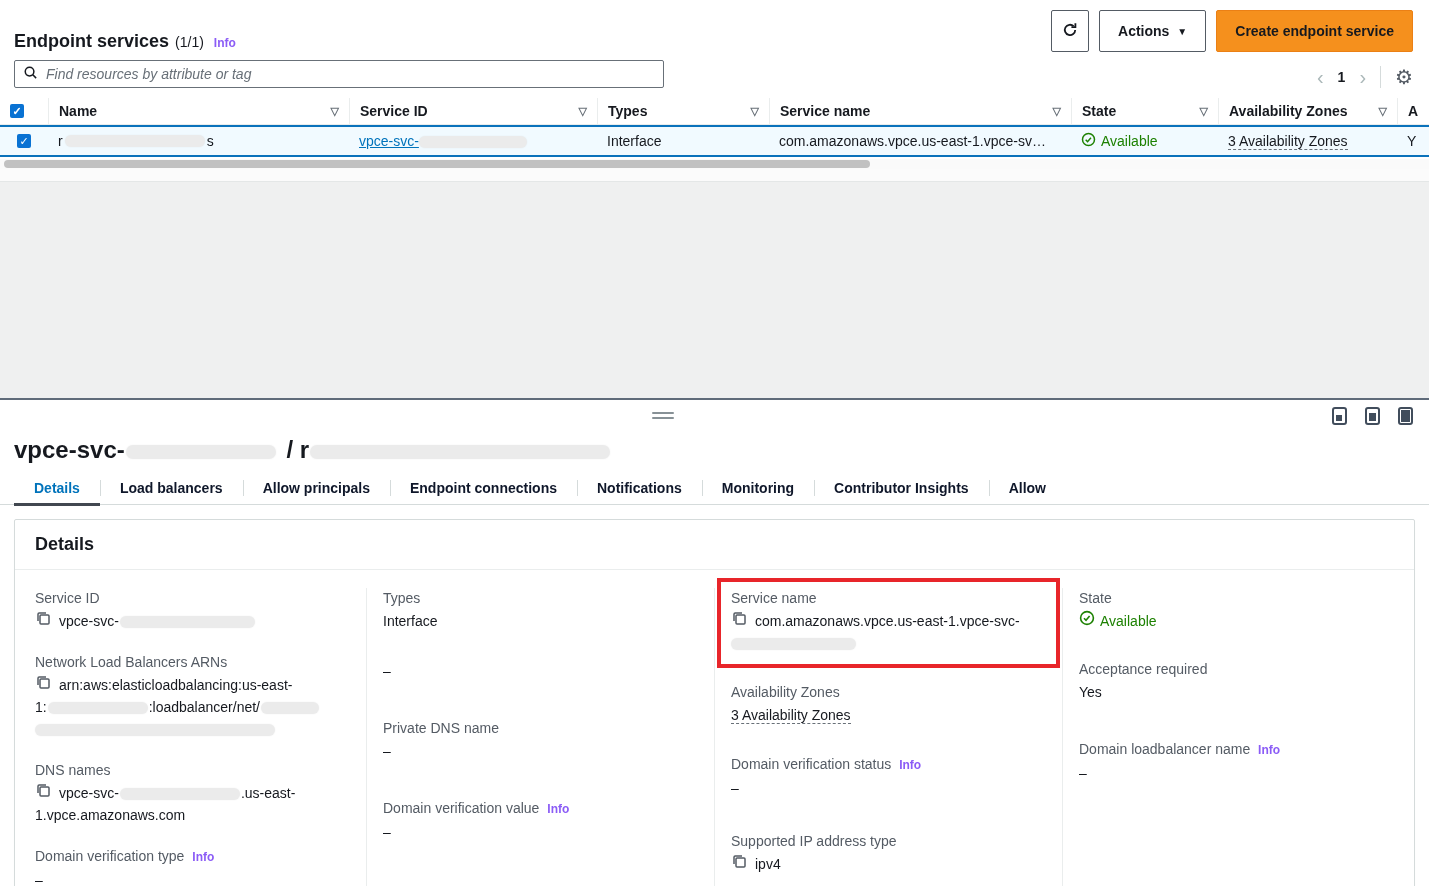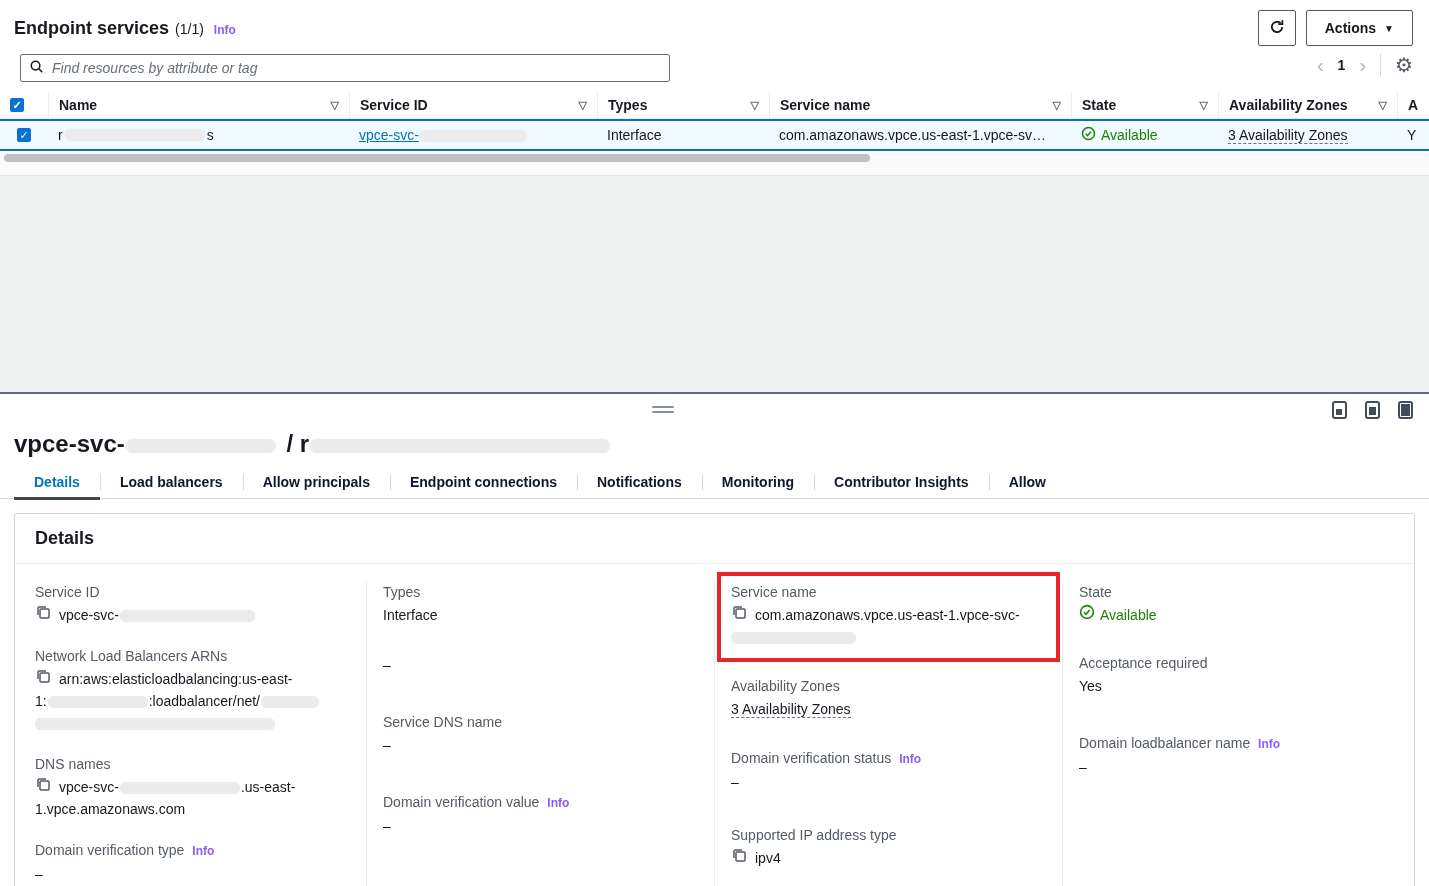--- a/index.html
+++ b/index.html
@@ -1,35 +1,35 @@
 <!DOCTYPE html>
 <html><head>
 <meta charset="utf-8">
 <style>
   * { margin:0; padding:0; box-sizing:border-box; }
   html,body { width:1429px; height:886px; overflow:hidden; background:#fff;
     font-family:"Liberation Sans", sans-serif; color:#16191f; font-size:14px; }
 
   
   .top-area { background:#fff; }
-  .hdr { display:flex; align-items:center; justify-content:space-between; padding:10px 16px 4px 14px; }
+  .hdr { display:flex; align-items:flex-end; justify-content:space-between; padding:10px 16px 4px 14px; }
   .hdr-left { display:flex; align-items:baseline; gap:6px; }
   .hdr-title { font-size:18px; font-weight:bold; }
   .hdr-count { font-size:14px; font-weight:400; }
   .info-link { color:#8b5cf6; font-size:12px; font-weight:bold; cursor:pointer; margin-left:4px; }
   .hdr-right { display:flex; align-items:center; gap:10px; }
-  .btn { display:inline-flex; align-items:center; justify-content:center; gap:8px; height:36px;
+  .btn { display:inline-flex; align-items:center; justify-content:center; gap:8px; height:42px;
     border:1px solid #545b64; border-radius:2px; background:#fff; font-weight:bold; font-size:14px;
     color:#16191f; padding:0 18px; cursor:pointer; }
   .btn-icon { width:38px; padding:0; }
   .btn-primary { background:#f5901d; border-color:#eb8015; color:#16191f; }
   .caret { font-size:10px; color:#16191f; }
 
   
-  .toolbar { display:flex; align-items:flex-start; justify-content:space-between; padding:4px 16px 0 20px; }
+  .toolbar { display:flex; align-items:flex-end; justify-content:space-between; padding:4px 16px 0 14px; }
   .search-box { display:flex; align-items:center; gap:8px; width:650px; height:28px;
     border:1px solid #687078; border-radius:2px; background:#fff; padding:0 8px; }
   .search-box input { border:none; outline:none; flex:1; font-size:14px; font-style:italic; color:#444; 
     font-family:"Liberation Sans", sans-serif; background:transparent; }
   .search-box input::placeholder { color:#687078; font-style:italic; }
   .pager { display:flex; align-items:center; gap:14px; }
   .pg-arrow { color:#aab7b8; font-size:20px; line-height:1; cursor:default; }
   .pg-num { font-weight:bold; font-size:14px; cursor:pointer; }
   .pg-sep { width:1px; height:22px; background:#d5dbdb; }
   .gear { font-size:20px; color:#545b64; cursor:pointer; line-height:1; }
@@ -118,20 +118,23 @@
           <svg width="16" height="16" viewBox="0 0 16 16">
               <path d="M13.2 8a5.2 5.2 0 1 1-1.6-3.8" fill="none" stroke="#16191f" stroke-width="1.8"></path>
               <path d="M13.4 1.2v4h-4" fill="none" stroke="#16191f" stroke-width="1.8"></path>
             </svg>
         </span>
       </button>
       <button class="btn">
         <span>Actions</span>
         <span class="caret">▼</span>
       </button>
+      <button class="btn btn-primary">
+        <span>Create endpoint service</span>
+      </button>
     </div>
   </div>
 
   <div class="toolbar">
     <div class="search-box">
       <span>
         <svg width="15" height="15" viewBox="0 0 16 16">
             <circle cx="7" cy="7" r="4.6" fill="none" stroke="#16191f" stroke-width="1.6"></circle>
             <path d="M10.5 10.5L14 14" stroke="#16191f" stroke-width="1.6"></path>
           </svg>
@@ -332,21 +335,21 @@
 
       <div class="col">
         <div class="field">
           <div class="f-label">Types</div>
           <div class="f-value">Interface</div>
         </div>
         <div class="field" style="margin-top:28px;">
           <div class="f-value dash">–</div>
         </div>
         <div class="field" style="margin-top:36px;">
-          <div class="f-label">Service DNS name</div>
+          <div class="f-label">Private DNS name</div>
           <div class="f-value dash">–</div>
         </div>
         <div class="field" style="margin-top:36px;">
           <div class="f-label">
             <span>Domain verification value</span>
             <span class="info-link">Info</span>
           </div>
           <div class="f-value dash">–</div>
         </div>
       </div>

